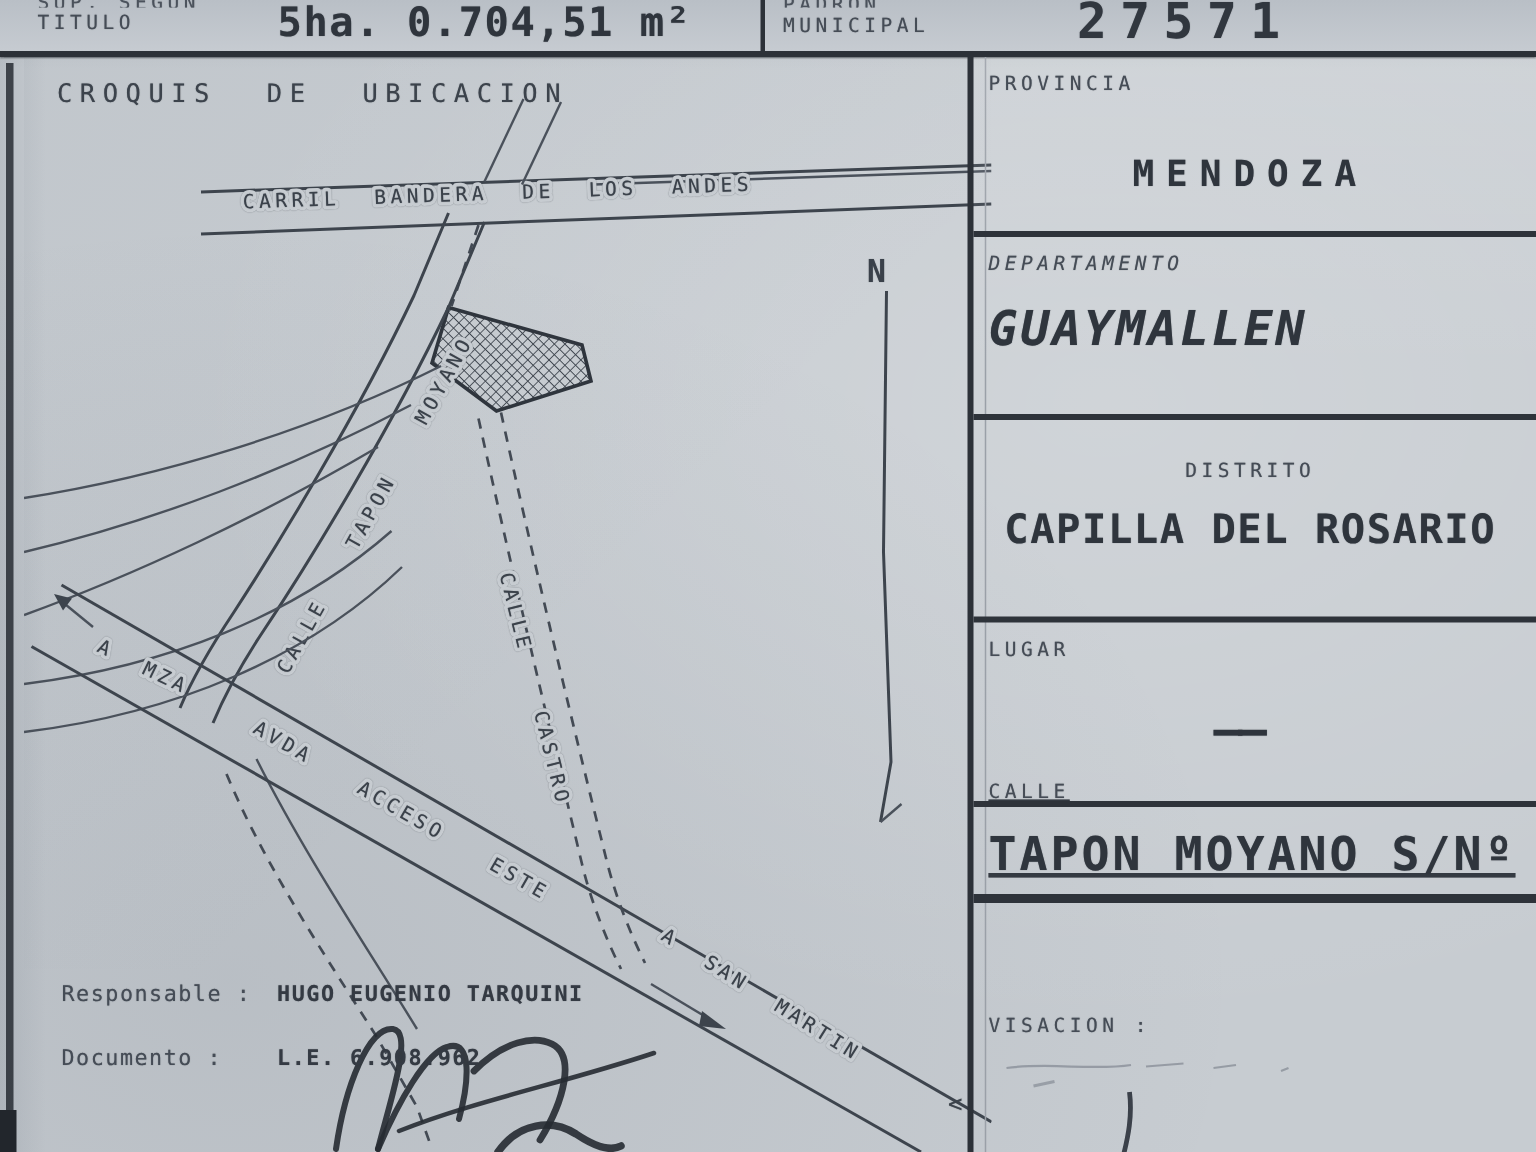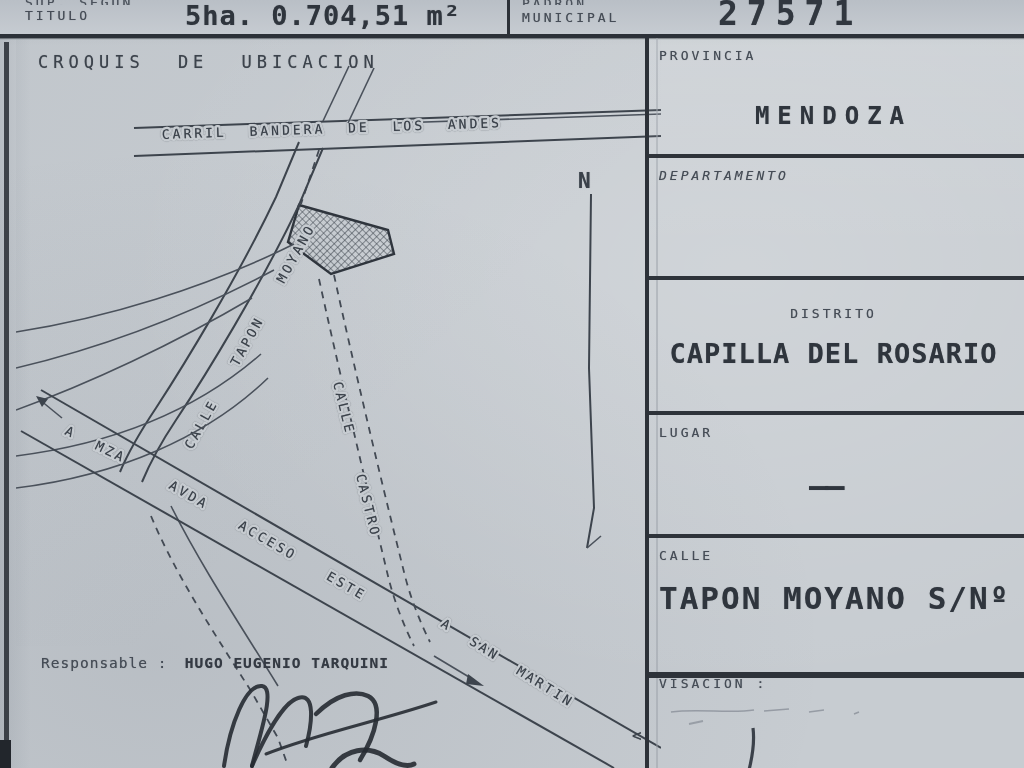--- a/index.html
+++ b/index.html
@@ -140,40 +140,45 @@
         <path class="sig" stroke-width="3" d="M250,716 C300,696 360,684 420,664"></path>
         <path class="sig" stroke-width="4.5" d="M300,676 C320,656 340,652 352,658 C368,666 360,696 344,722"></path>
         <path class="sig" stroke-width="5" d="M316,730 C330,710 352,708 368,718 C380,726 390,730 398,726"></path>
       </g>
     </svg>
 
     <div class="fline" style="left:25px;top:617px;">
       <span class="flabel">Responsable :</span>
       <span class="fval">HUGO EUGENIO TARQUINI</span>
     </div>
+    <div class="fline" style="left:25px;top:660px;">
+      <span class="flabel">Documento :</span>
+      <span class="fval">L.E. 6.908.962</span>
+    </div>
     <div class="stray" style="top:688px;">&lt;</div>
   </div>
 
   <div class="rpanel">
     <div class="frow" style="top:0;height:120px;">
       <span class="small-label">PROVINCIA</span>
       <span class="val sp" style="margin-top:38px;">MENDOZA</span>
     </div>
     <div class="frow" style="top:120px;height:122px;font-style:italic;">
       <span class="small-label">DEPARTAMENTO</span>
+      <span class="val">GUAYMALLEN</span>
     </div>
     <div class="frow" style="top:258px;height:119px;text-align:center;">
       <span class="small-label">DISTRITO</span>
       <span class="val long">CAPILLA DEL ROSARIO</span>
     </div>
     <div class="frow" style="top:377px;height:123px;">
       <span class="small-label">LUGAR</span>
       <span class="val dash">——</span>
     </div>
-    <div class="frow" style="top:500px;height:140px;border-bottom-width:6px;">
+    <div class="frow" style="top:472px;height:92px;border-bottom-width:6px;text-decoration:underline;">
       <span class="small-label">CALLE</span>
       <span class="val" style="font-size:31px;">TAPON MOYANO S/Nº</span>
     </div>
     <div class="frow" style="top:628px;height:102px;border-bottom:none;">
       <span class="small-label">VISACION :</span>
       <svg width="360" height="80" style="display:block;margin-top:4px;">
         <path d="M12,16 C40,12 70,18 95,14 M105,15 L130,13 M150,16 L165,14 M195,18 L200,16" stroke="#8d939c" stroke-width="1.5" fill="none" opacity="0.85"></path>
         <path d="M30,28 L44,25" stroke="#8d939c" stroke-width="2" fill="none" opacity="0.8"></path>
         <path d="M94,32 C96,48 93,62 90,74" stroke="#3b414a" stroke-width="3.2" fill="none"></path>
       </svg>

